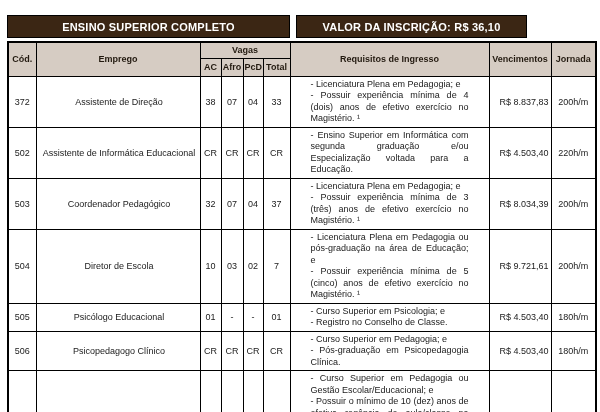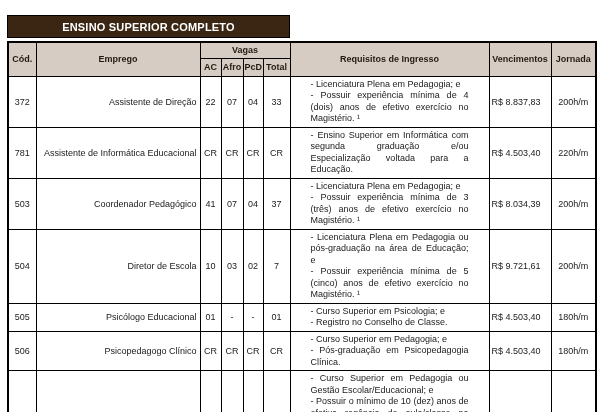--- a/index.html
+++ b/index.html
@@ -47,35 +47,36 @@
     font-weight: bold;
     font-size: 9px;
     text-align: center;
     padding: 2px 1px;
   }
   thead tr.sub th { height: 18px; margin-left: 24px; }
   thead tr.grp th { height: 16px; }
 
   tbody td { background: #ffffff; padding: 3px 2px; }
   td.c-cod  { text-align: center; }
-  td.c-emp  { text-align: right; padding-left: 5px; padding-right: 3px; }
+  td.c-emp  { text-align: center; padding-left: 5px; padding-right: 3px; }
   td.c-num  { text-align: center; }
   td.c-req  { padding: 2px 20px; }
   td.c-req .req-line { text-align: justify; line-height: 11.5px; }
-  td.c-venc { text-align: left; }
+  td.c-venc { text-align: right; }
   td.c-jorn { text-align: center; }
 </style>
 </head>
 <body>
 
 <div class="sheet">
 
   <div class="title-row">
     <div class="title-bar left">ENSINO SUPERIOR COMPLETO</div>
     <div class="title-bar gap"></div>
+    <div class="title-bar right">VALOR DA INSCRIÇÃO: R$ 36,10</div>
   </div>
 
   <div class="spacer"></div>
 
   <table>
     <colgroup>
       <col style="width:28px">
       <col style="width:164px">
       <col style="width:21px">
       <col style="width:22px">
@@ -98,50 +99,50 @@
         <th>AC</th>
         <th>Afro</th>
         <th>PcD</th>
         <th>Total</th>
       </tr>
     </thead>
     <tbody id="table-body">
   <tr>
     <td class="c-cod">372</td>
     <td class="c-emp">Assistente de Direção</td>
-    <td class="c-num">22</td>
+    <td class="c-num">38</td>
     <td class="c-num">07</td>
     <td class="c-num">04</td>
     <td class="c-num">33</td>
     <td class="c-req">
             <div class="req-line">- Licenciatura Plena em Pedagogia; e</div>
             <div class="req-line">- Possuir experiência mínima de 4 (dois) anos de efetivo exercício no Magistério. ¹</div>
           </td>
     <td class="c-venc">R$ 8.837,83</td>
     <td class="c-jorn">200h/m</td>
   </tr>
 
   <tr>
-    <td class="c-cod">781</td>
+    <td class="c-cod">502</td>
     <td class="c-emp">Assistente de Informática Educacional</td>
     <td class="c-num">CR</td>
     <td class="c-num">CR</td>
     <td class="c-num">CR</td>
     <td class="c-num">CR</td>
     <td class="c-req">
             <div class="req-line">- Ensino Superior em Informática com segunda graduação e/ou Especialização voltada para a Educação.</div>
           </td>
     <td class="c-venc">R$ 4.503,40</td>
     <td class="c-jorn">220h/m</td>
   </tr>
 
   <tr>
     <td class="c-cod">503</td>
     <td class="c-emp">Coordenador Pedagógico</td>
-    <td class="c-num">41</td>
+    <td class="c-num">32</td>
     <td class="c-num">07</td>
     <td class="c-num">04</td>
     <td class="c-num">37</td>
     <td class="c-req">
             <div class="req-line">- Licenciatura Plena em Pedagogia; e</div>
             <div class="req-line">- Possuir experiência mínima de 3 (três) anos de efetivo exercício no Magistério. ¹</div>
           </td>
     <td class="c-venc">R$ 8.034,39</td>
     <td class="c-jorn">200h/m</td>
   </tr>

